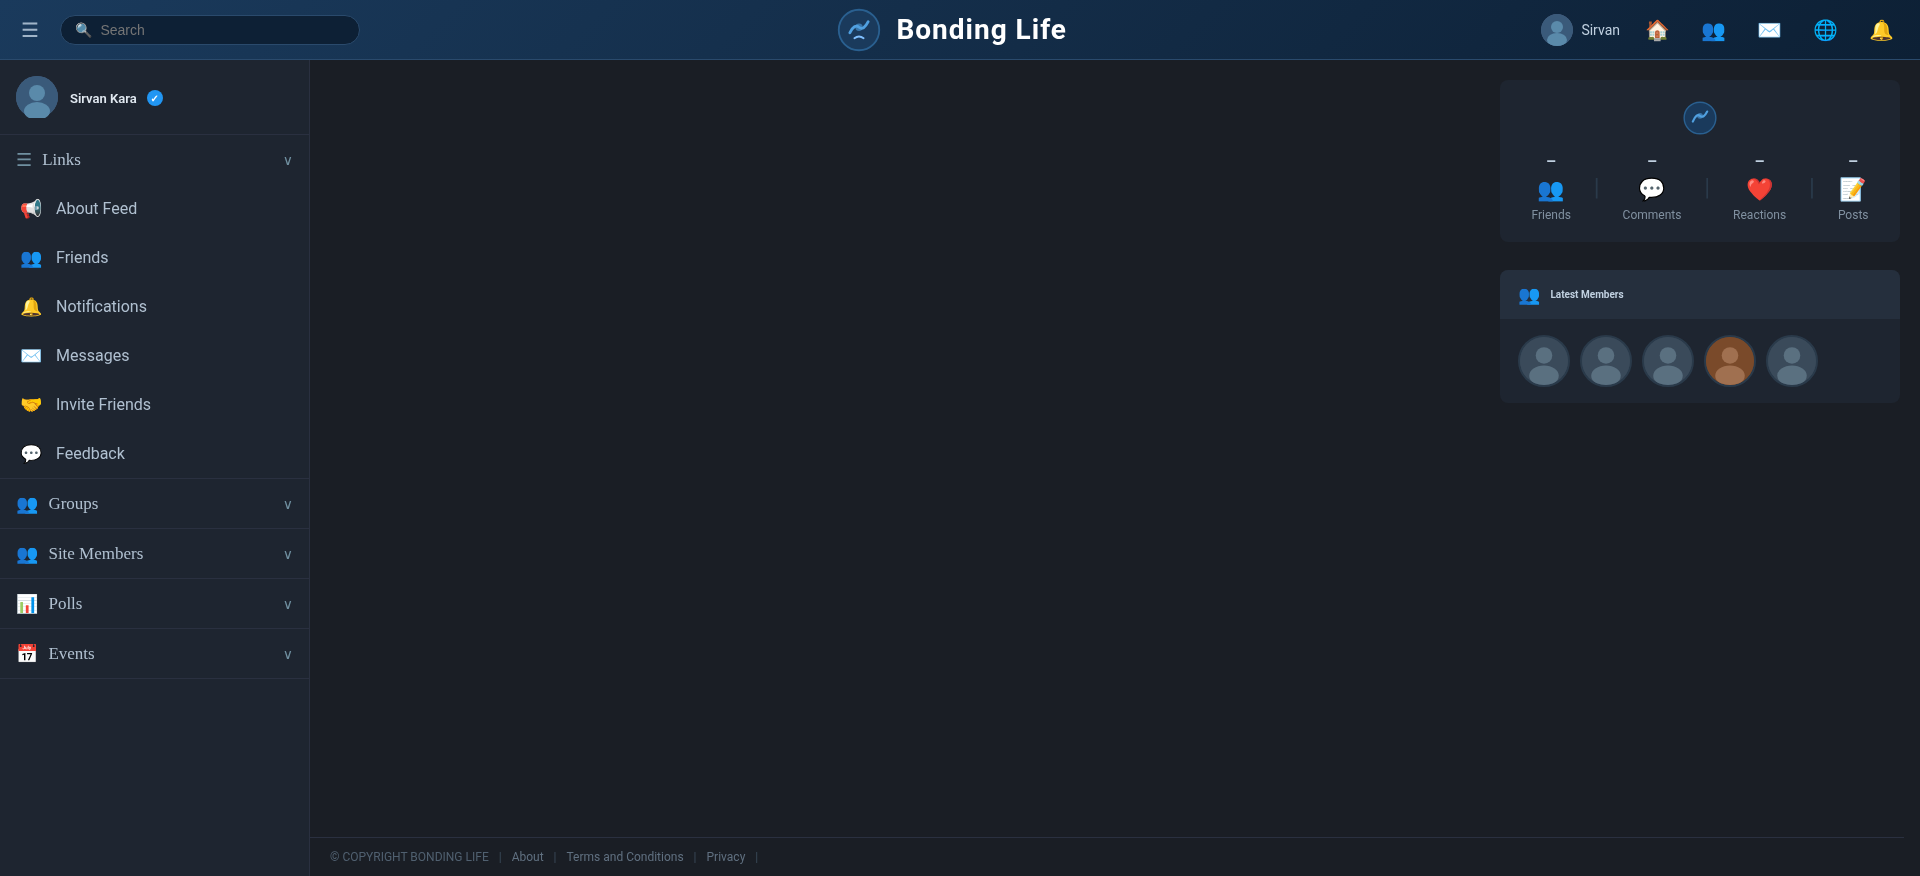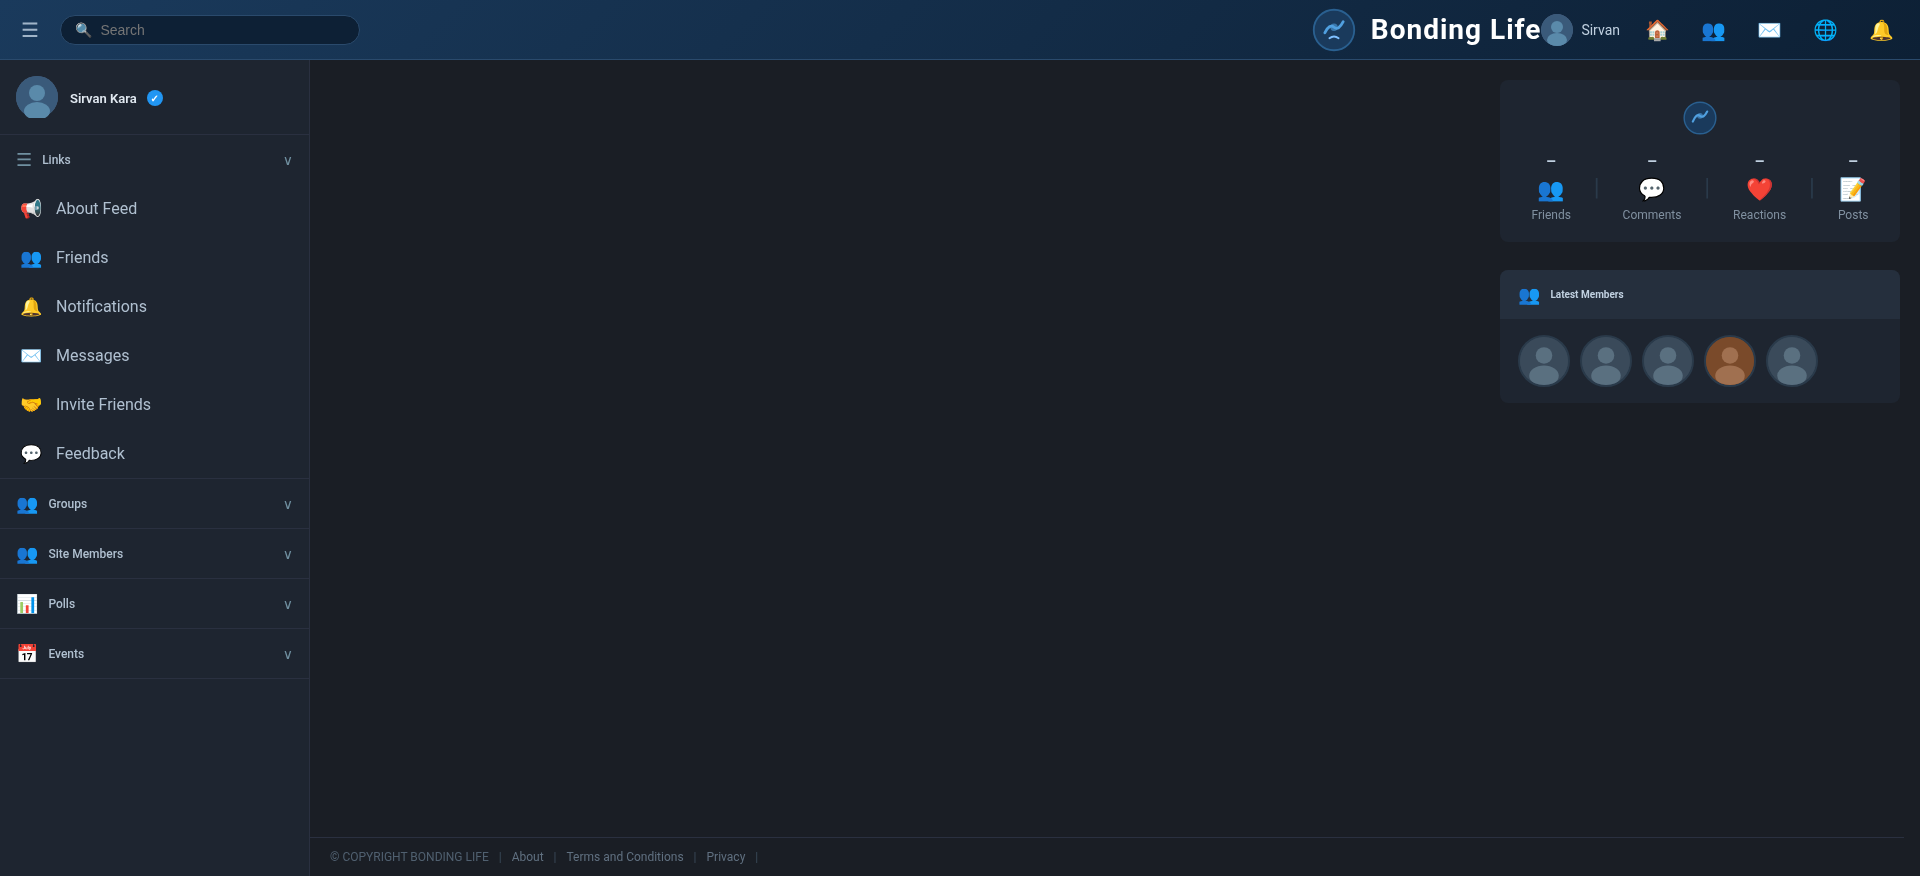--- a/index.html
+++ b/index.html
@@ -61,21 +61,21 @@
       outline: none;
       color: #a0b4c8;
       font-size: 14px;
       width: 100%;
     }
 
     .navbar-center {
       flex: 1;
       display: flex;
       align-items: center;
-      justify-content: flex-end;
+      justify-content: center;
     }
 
     .brand-logo-container {
       display: flex;
       align-items: center;
       gap: 12px;
     }
 
     .brand-logo {
       width: 50px;
@@ -203,22 +203,23 @@
     .sidebar-section-header {
       display: flex;
       align-items: center;
       justify-content: space-between;
       padding: 14px 16px;
       cursor: pointer;
       color: #b0c0d0;
     }
 
     .sidebar-section-title {
-      font-size: 12px;
+      font-size: 17px;
       font-weight: 500;
+      font-family: Liberation Serif, serif;
     }
 
     .sidebar-section-icon {
       font-size: 18px;
       margin-right: 10px;
       color: #7090a0;
     }
 
     .section-header-left {
       display: flex;

